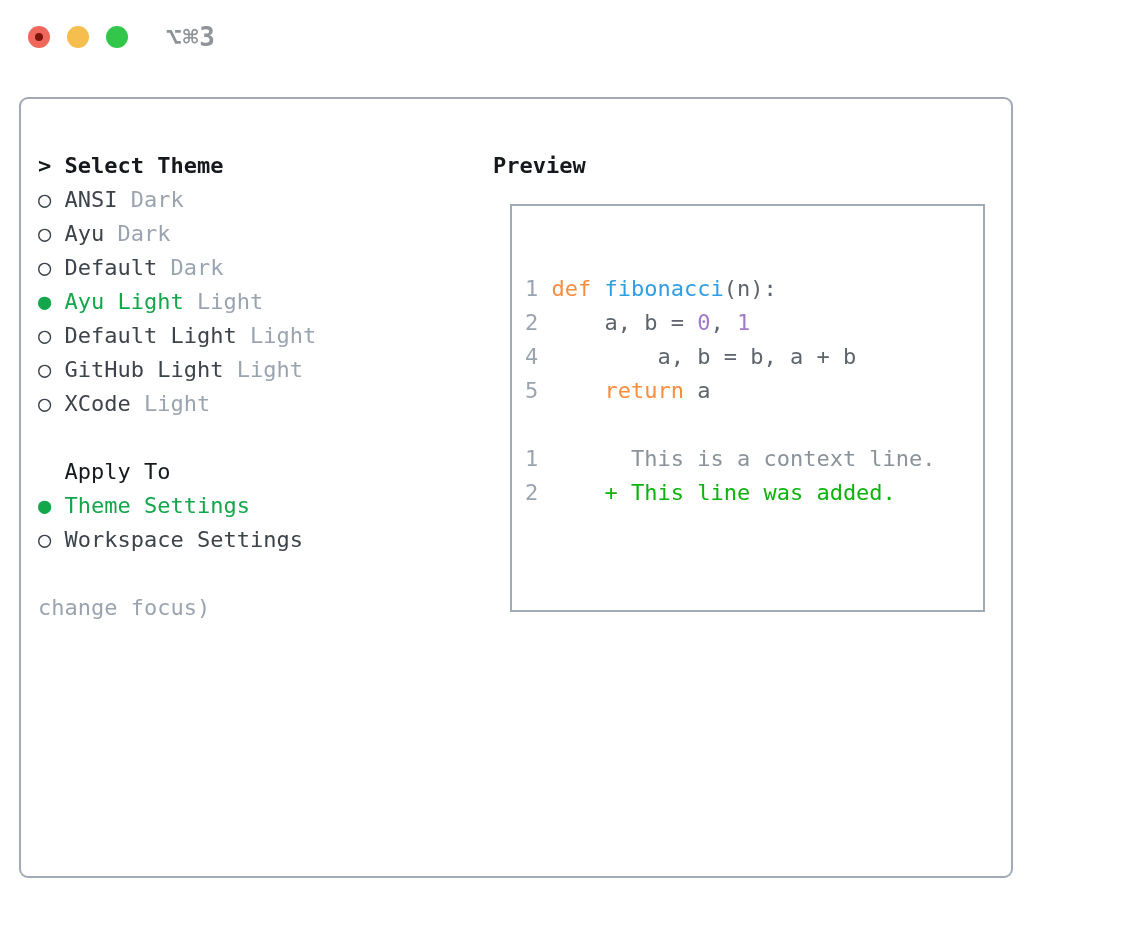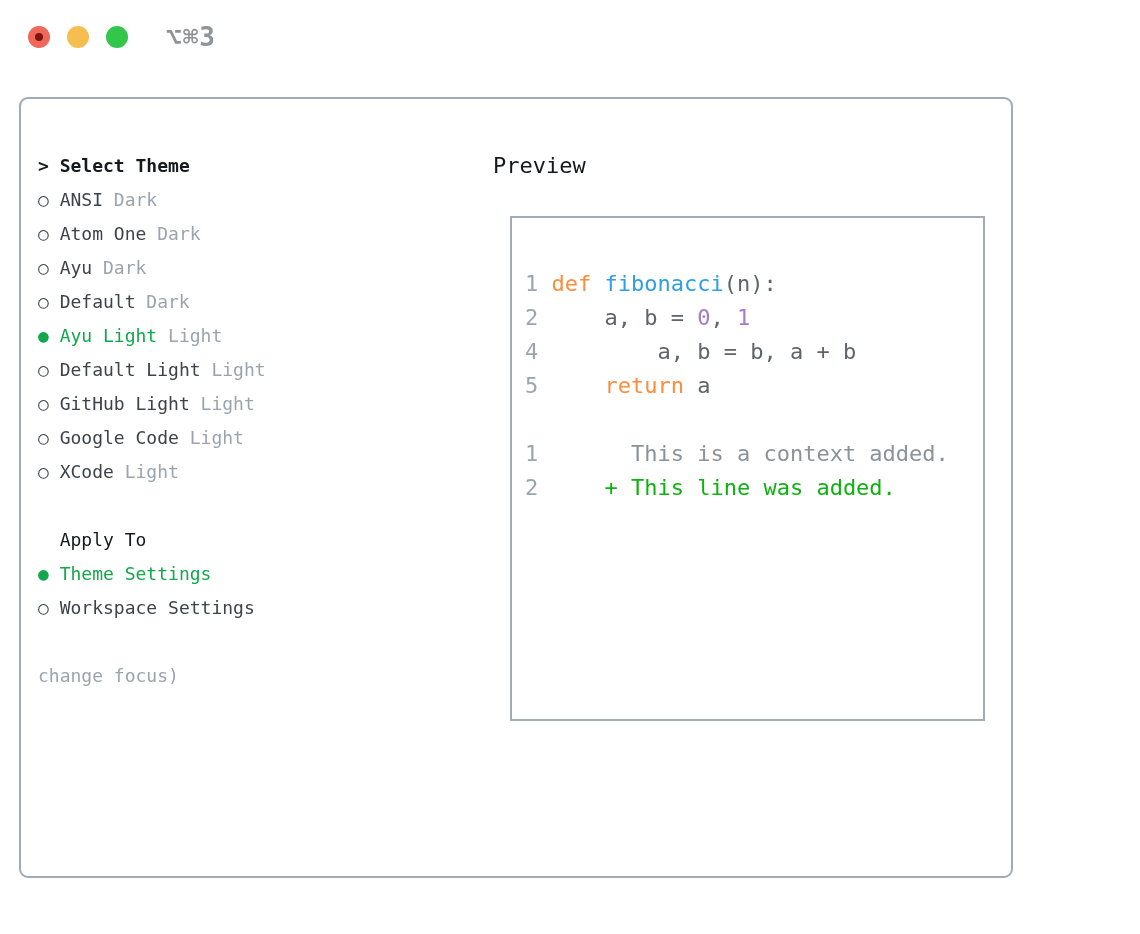--- a/index.html
+++ b/index.html
@@ -22,34 +22,34 @@
   #light-min{left:67px;background:var(--traffic-yellow)}
   #light-zoom{left:106px;background:var(--traffic-green)}
   .win-title{position:absolute;left:166px;top:22px;height:30px;line-height:30px;
     font-size:26px;font-weight:bold;color:var(--title-gray);letter-spacing:1px;
     font-family:"DejaVu Sans Mono","DejaVu Sans",monospace}
   
   .panel{position:absolute;left:19px;top:97px;width:994px;height:781px;
     border:2px solid var(--panel-border);border-radius:9px;background:#fff}
   
   .left-col{position:absolute;left:38px;top:149px;width:440px}
-  .lrow{height:34px;line-height:34px;font-size:18px;white-space:pre;color:var(--item-text)}
+  .lrow{height:34px;line-height:34px;font-size:22px;white-space:pre;color:var(--item-text)}
   .bullet{display:inline-block;width:2ch;color:var(--item-text)}
   .bullet.sel{color:var(--accent-green)}
   .hdr{font-weight:bold;color:var(--header-text)}
   .hdr .bullet{font-weight:bold;color:var(--header-text)}
   .name.sel{color:var(--accent-green)}
   .variant{color:var(--muted-gray);margin-left:1ch}
   .apply-hdr{color:var(--header-text)}
   .help{color:var(--muted-gray)}
   
   .preview-title{position:absolute;left:493px;top:149px;height:34px;line-height:34px;
-    font-size:22px;font-weight:normal;color:var(--header-text)}
-  .preview-box{position:absolute;left:510px;top:216px;width:475px;height:505px;
-    border:2px solid var(--panel-border);background:#fff;padding:49px 10px 0 13px;overflow:hidden}
+    font-size:22px;font-weight:bold;color:var(--header-text)}
+  .preview-box{position:absolute;left:510px;top:204px;width:475px;height:408px;
+    border:2px solid var(--panel-border);background:#fff;padding:66px 10px 0 13px;overflow:hidden}
   .cl{height:34px;line-height:34px;font-size:22px;white-space:pre}
   .ln{display:inline-block;width:2ch;color:var(--line-number)}
   .tok-kw{color:var(--syntax-keyword)} .tok-fn{color:var(--syntax-function)}
   .tok-num{color:var(--syntax-number)} .tok-err{color:var(--syntax-builtin-error)}
   .tok-fg{color:var(--syntax-foreground)} .tok-ctx{color:var(--diff-context)}
   .tok-del{color:var(--diff-removed)} .tok-add{color:var(--diff-added)}
 </style>
 </head>
 <body>
 
@@ -61,45 +61,43 @@
   <div class="light" id="light-min"></div>
   <div class="light" id="light-zoom"></div>
   <div class="win-title">⌥⌘3</div>
 
   <div class="panel"></div>
 
   <div class="left-col">
     <div class="lrow hdr"><span class="bullet">&gt;</span><span>Select Theme</span></div>
     <div id="theme-items">
         <div class="lrow"><span class="bullet">○</span><span class="name">ANSI</span><span class="variant">Dark</span></div>
-        <div class="lrow"><span class="bullet">○</span><span class="name">Atom One</span><span class="variant">Dark</span></div>
         <div class="lrow"><span class="bullet">○</span><span class="name">Ayu</span><span class="variant">Dark</span></div>
         <div class="lrow"><span class="bullet">○</span><span class="name">Default</span><span class="variant">Dark</span></div>
         <div class="lrow"><span class="bullet sel">●</span><span class="name sel">Ayu Light</span><span class="variant">Light</span></div>
         <div class="lrow"><span class="bullet">○</span><span class="name">Default Light</span><span class="variant">Light</span></div>
         <div class="lrow"><span class="bullet">○</span><span class="name">GitHub Light</span><span class="variant">Light</span></div>
-        <div class="lrow"><span class="bullet">○</span><span class="name">Google Code</span><span class="variant">Light</span></div>
         <div class="lrow"><span class="bullet">○</span><span class="name">XCode</span><span class="variant">Light</span></div>
       </div>
     <div class="lrow"> </div>
     <div class="lrow apply-hdr"><span class="bullet"></span><span>Apply To</span></div>
     <div id="apply-items">
         <div class="lrow"><span class="bullet sel">●</span><span class="name sel">Theme Settings</span></div>
         <div class="lrow"><span class="bullet">○</span><span class="name">Workspace Settings</span></div>
       </div>
     <div class="lrow"> </div>
     <div class="lrow help">change focus)</div>
   </div>
 
   <div class="preview-title">Preview</div>
   <div class="preview-box">
     <div id="code-lines">
         <div class="cl"><span class="ln">1</span><span class="tok-kw">def</span><span class="tok-fg"> </span><span class="tok-fn">fibonacci</span><span class="tok-fg">(n):</span></div>
         <div class="cl"><span class="ln">2</span><span class="tok-fg">    a, b = </span><span class="tok-num">0</span><span class="tok-fg">, </span><span class="tok-num">1</span></div>
         <div class="cl"><span class="ln">4</span><span class="tok-fg">        a, b = b, a + b</span></div>
         <div class="cl"><span class="ln">5</span><span class="tok-fg">    </span><span class="tok-kw">return</span><span class="tok-fg"> a</span></div>
         <div class="cl"><span class="ln"></span></div>
-        <div class="cl"><span class="ln">1</span><span class="tok-ctx">      This is a context added.</span></div>
+        <div class="cl"><span class="ln">1</span><span class="tok-ctx">      This is a context line.</span></div>
         <div class="cl"><span class="ln">2</span><span class="tok-add">    + This line was added.</span></div>
       </div>
   </div>
 
 </div>
 
 </body></html>

